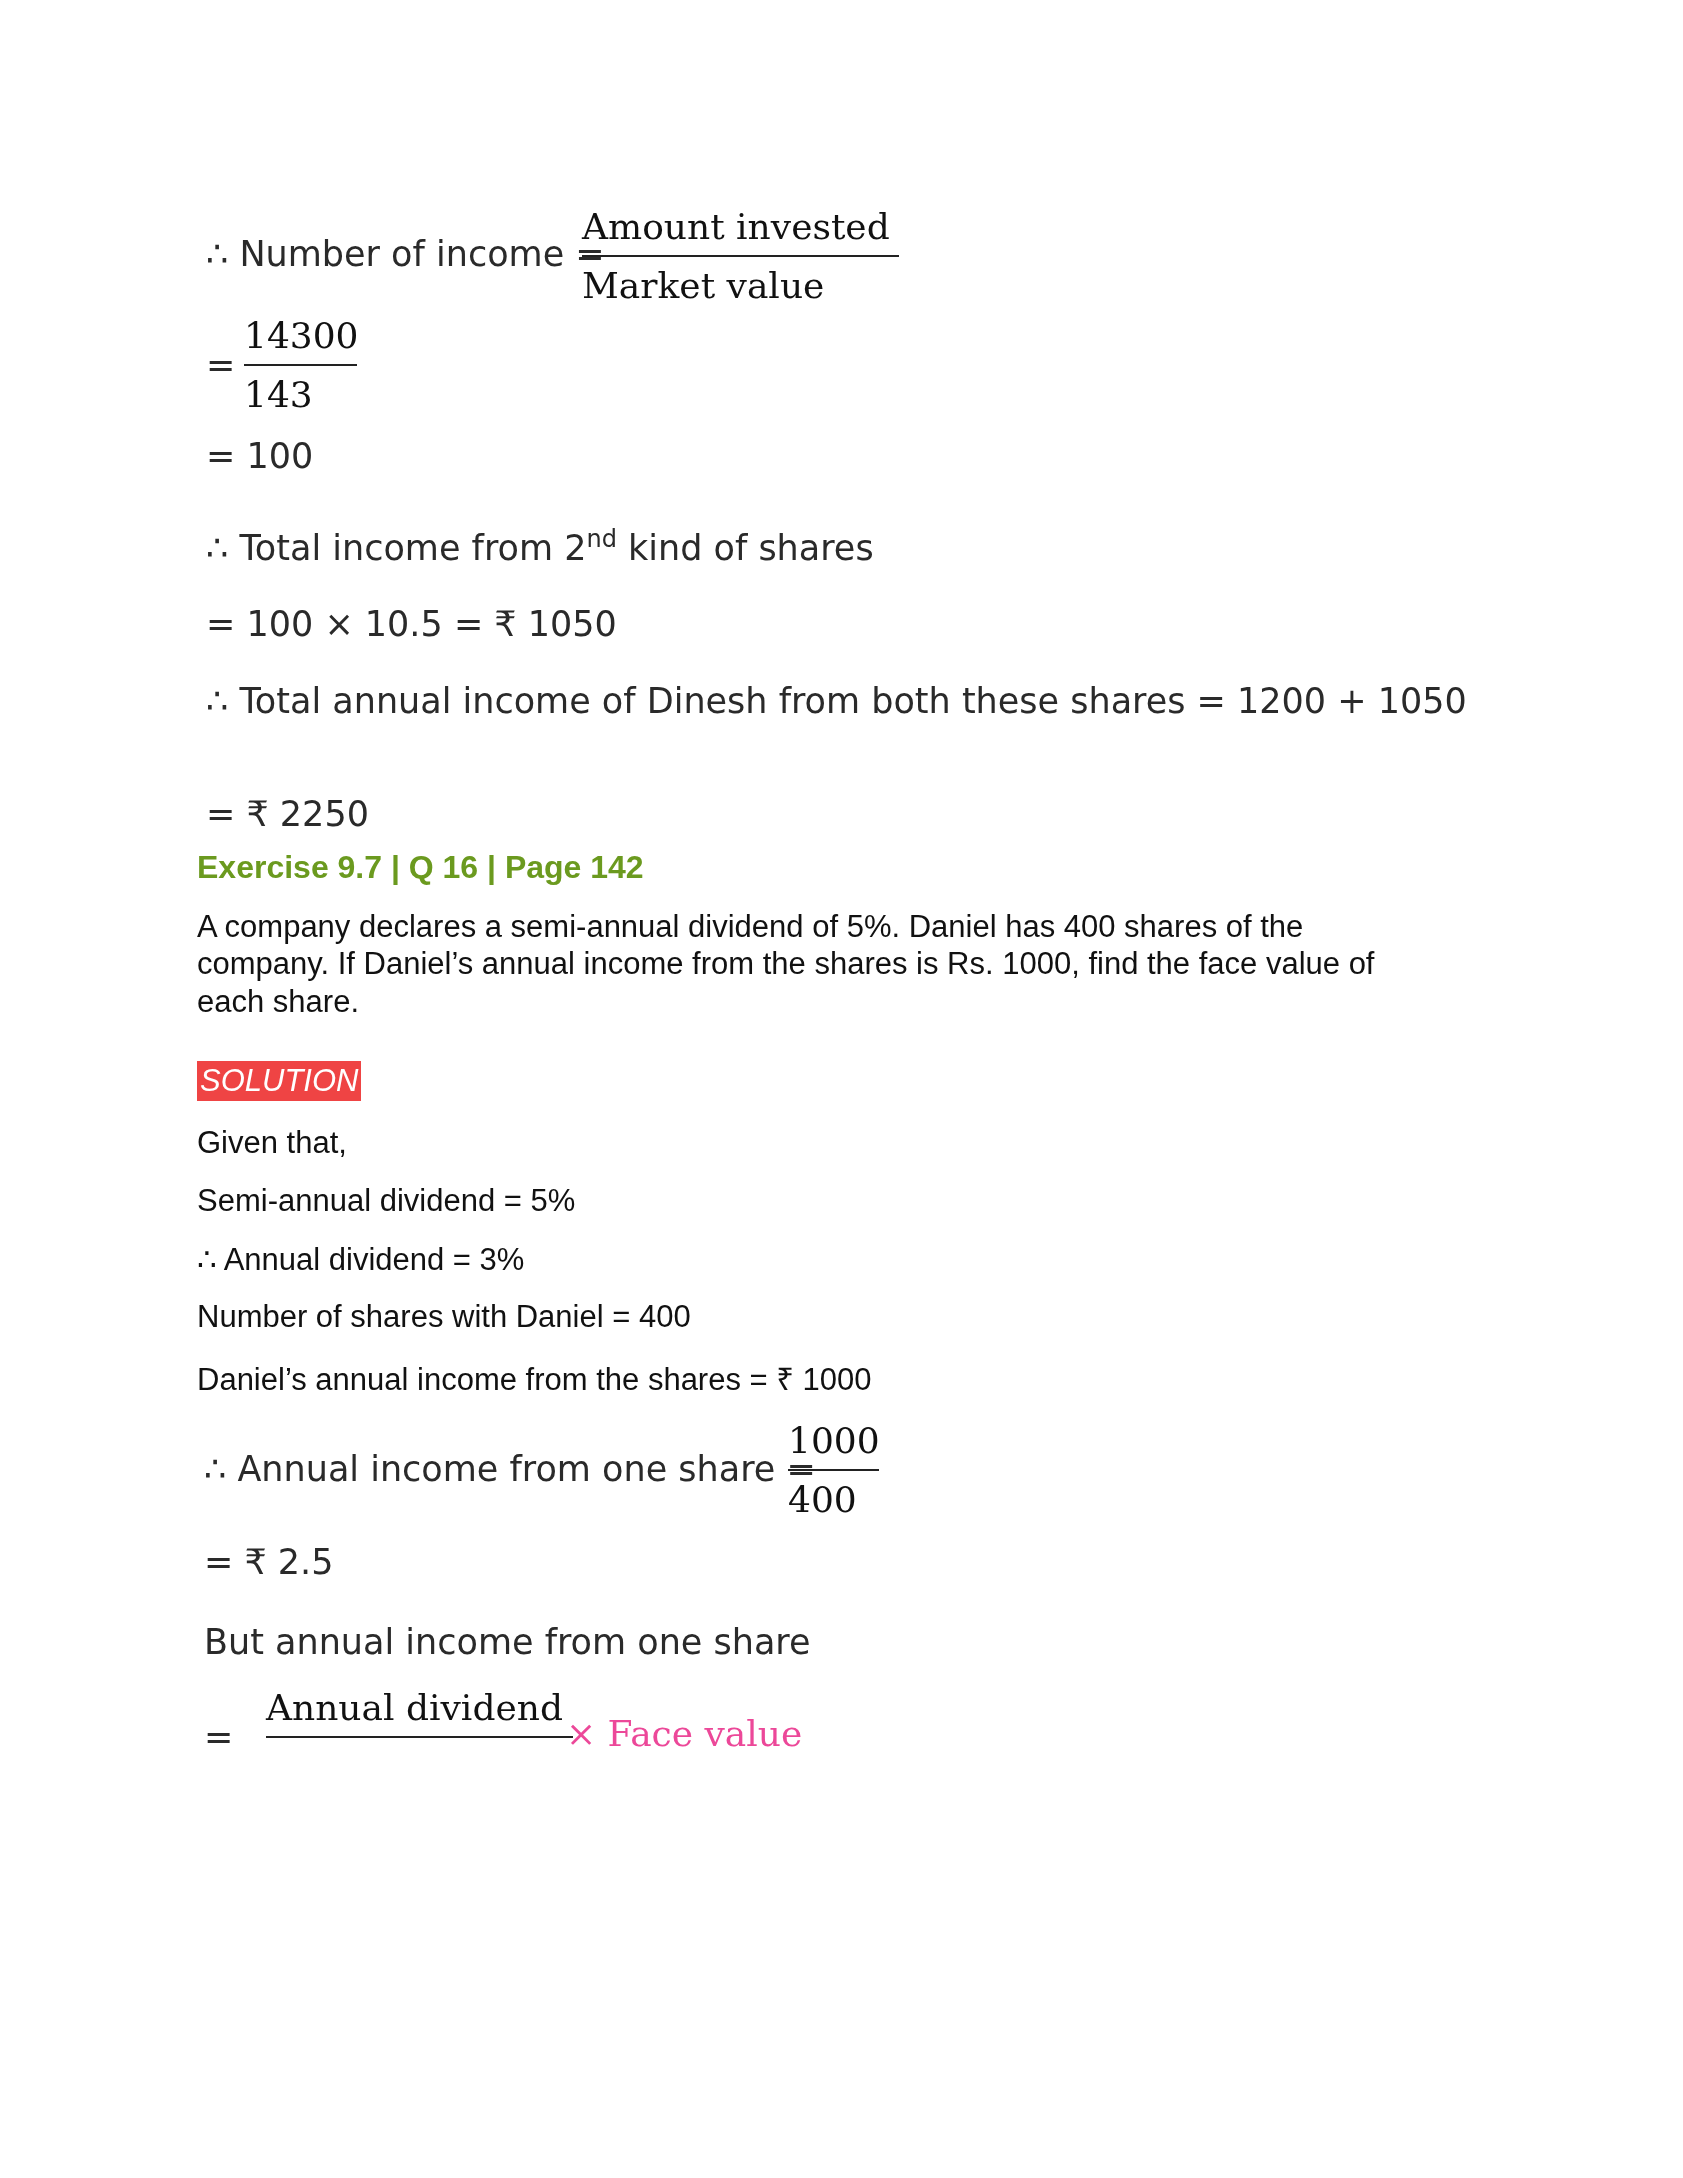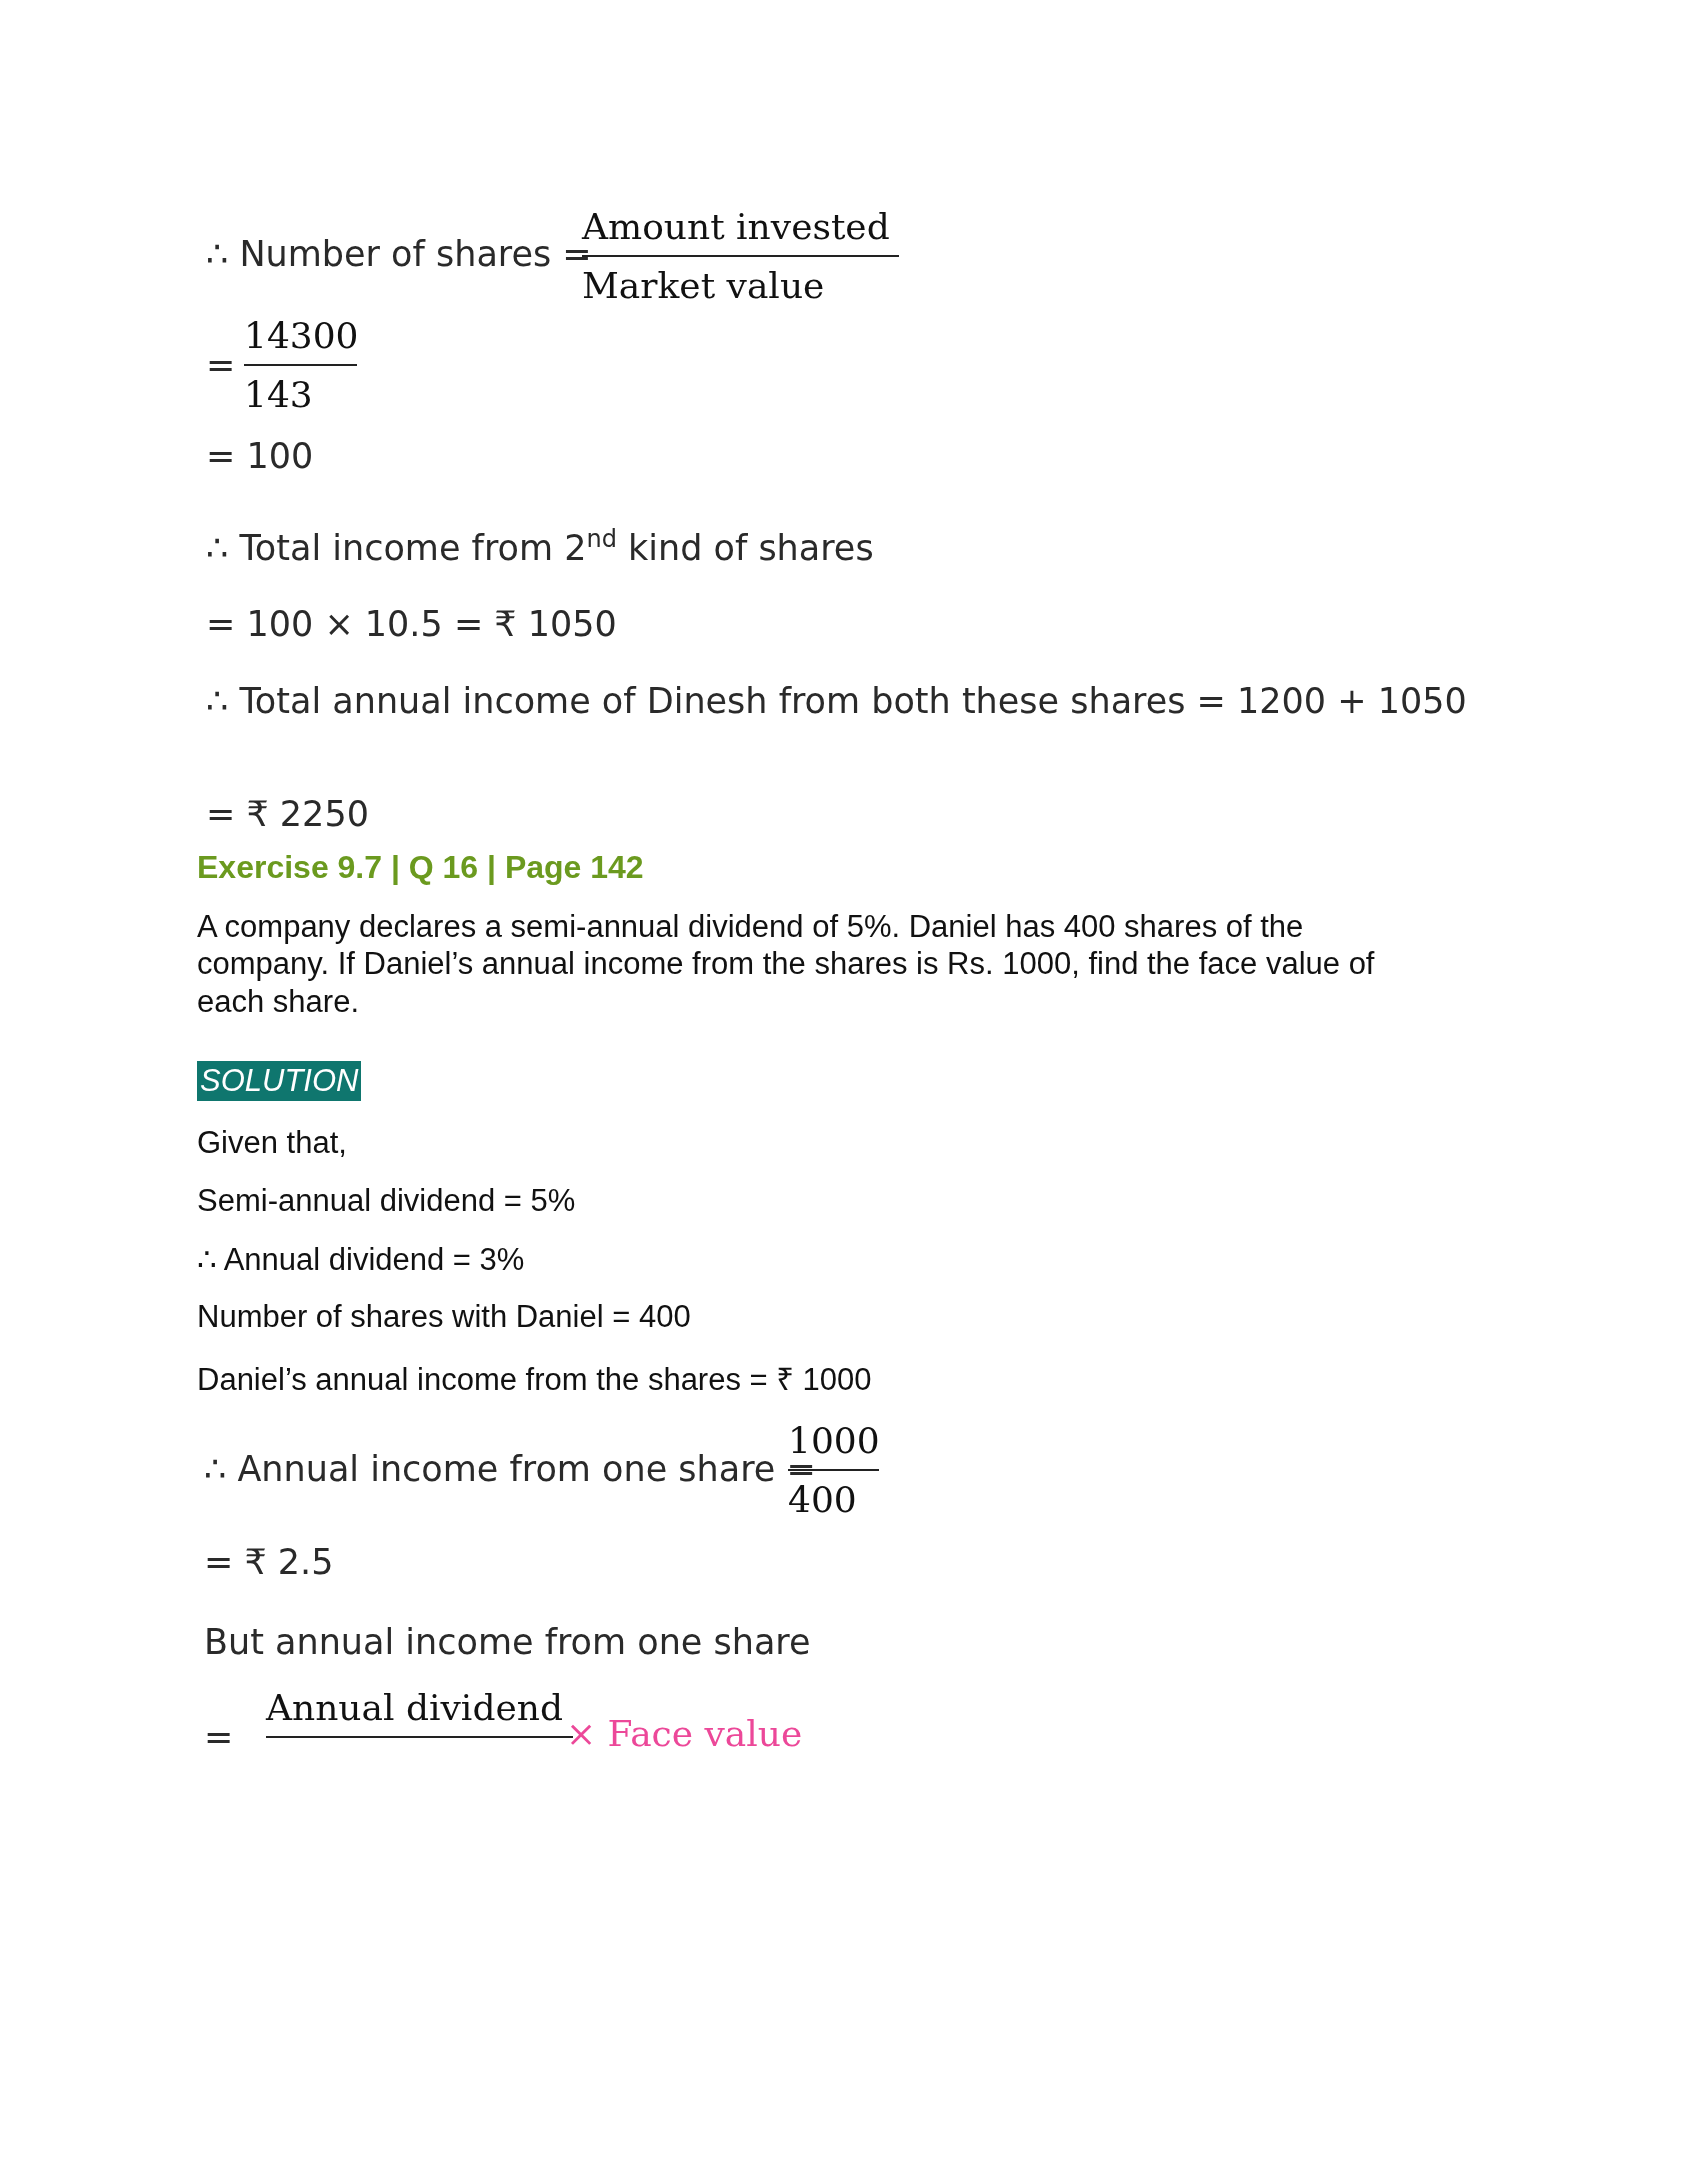--- a/index.html
+++ b/index.html
@@ -4,27 +4,27 @@
 <style>
   html, body { margin:0; padding:0; background:#ffffff; }
   body { width:1683px; height:2178px; position:relative; overflow:hidden; color:#1a1a1a; }
   .ln { position:absolute; white-space:nowrap; font-family:"DejaVu Sans", sans-serif; font-size:35px; color:#2a2a2a; }
   .sans { font-family:"Liberation Sans", sans-serif; font-size:31px; color:#111; }
   .math { font-family:"DejaVu Serif", serif; font-size:36px; color:#ec4899; }
   .frac { position:absolute; }
   .frac .num, .frac .den { display:block; font-family:"DejaVu Serif", serif; font-size:36px; line-height:57px; color:#111; }
   .frac .bar { display:block; height:2px; background:#222; }
   .heading { position:absolute; font-family:"Liberation Sans", sans-serif; font-weight:bold; font-size:32px; color:#6b9a1f; }
-  .solution { position:absolute; background:#0f766e; color:#ffffff; font-family:"Liberation Sans", sans-serif; font-style:italic; font-size:31px; padding:2px 3px; }
+  .solution { position:absolute; background:#ef4444; color:#ffffff; font-family:"Liberation Sans", sans-serif; font-style:italic; font-size:31px; padding:2px 3px; }
   sup { font-size:24px; }
 </style>
 </head>
 <body>
 
-<div class="ln" style="left:206px;top:234px;">∴ Number of shares =</div>
+<div class="ln" style="left:206px;top:234px;">∴ Number of income =</div>
 <div class="frac" style="left:582px;top:198px;width:317px;">
   <span class="num">Amount invested</span>
   <span class="bar"></span>
   <span class="den">Market value</span>
 </div>
 
 <div class="ln" style="left:206px;top:345px;">=</div>
 <div class="frac" style="left:244px;top:307px;width:113px;">
   <span class="num">14300</span>
   <span class="bar"></span>

